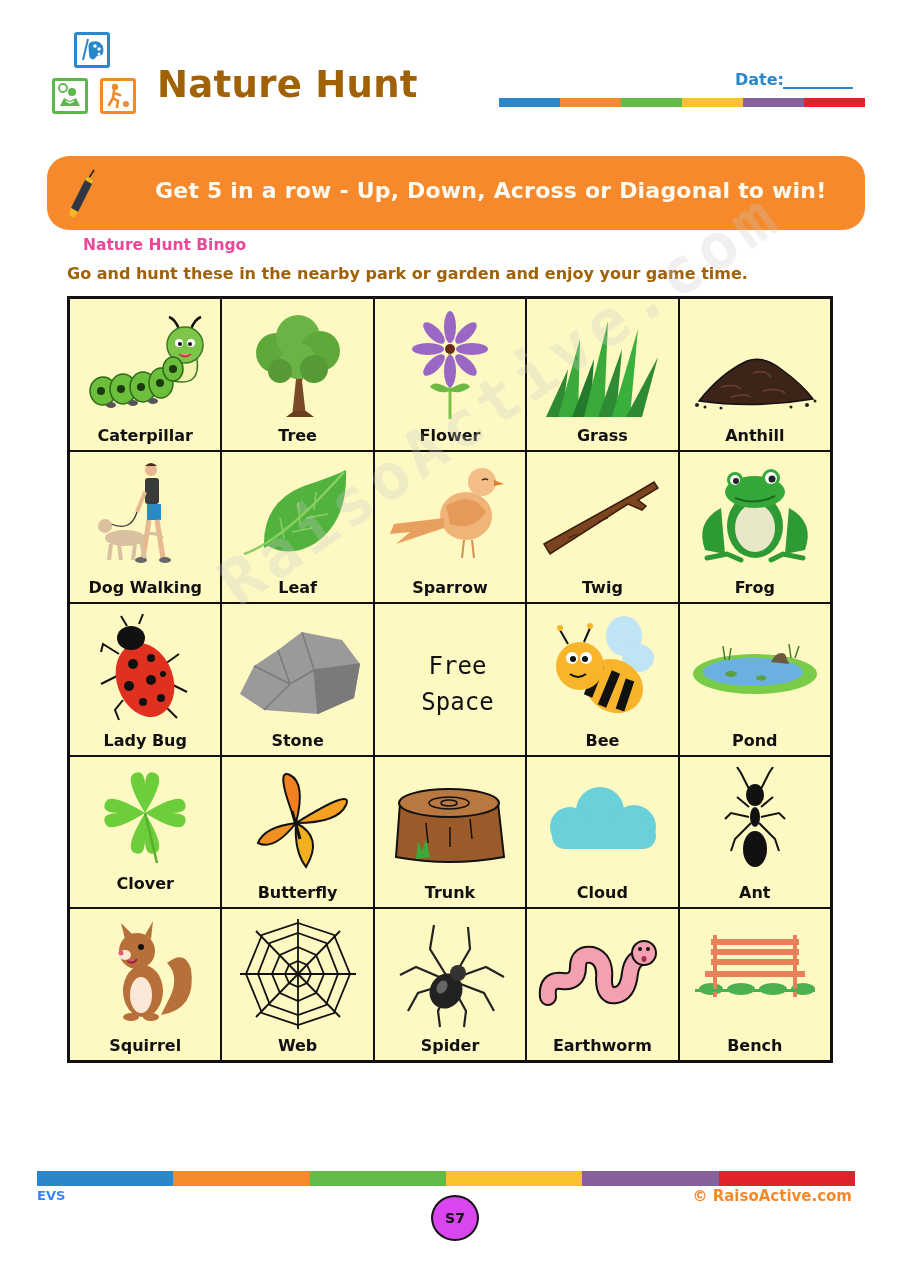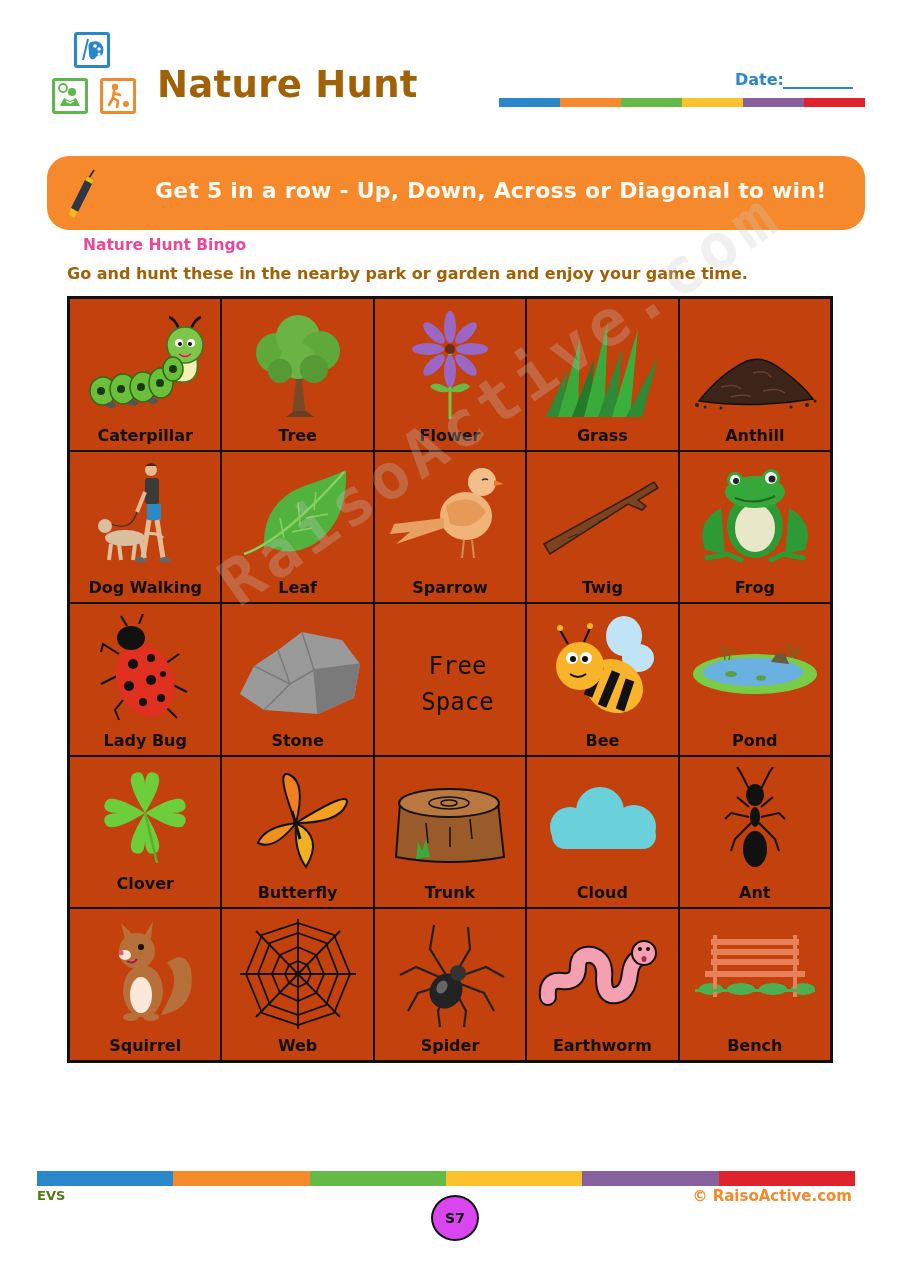--- a/index.html
+++ b/index.html
@@ -23,29 +23,29 @@
   .bottom-stripe { left: 37px; top: 1171px; width: 818px; height: 15px; }
 
   .banner { position: absolute; left: 47px; top: 156px; width: 818px; height: 74px; background: #f5892c; border-radius: 22px; display: flex; align-items: center; }
   .banner-pen { position: absolute; left: 20px; top: 12px; width: 30px; height: 52px; }
   .banner-text { position: absolute; left: 108px; top: 22px; font-size: 22px; font-weight: bold; color: #fffaf0; letter-spacing: 0.2px; }
 
   .subhead { position: absolute; left: 83px; top: 236px; font-size: 15.5px; font-weight: bold; color: #ec4899; }
   .instructions { position: absolute; left: 67px; top: 264px; font-size: 16px; font-weight: bold; color: #a16207; }
 
   .grid { position: absolute; left: 67px; top: 296px; width: 766px; height: 767px; border: 2px solid #111; display: grid; grid-template-columns: repeat(5, 1fr); grid-template-rows: repeat(5, 1fr); }
-  .cell { border: 1.5px solid #111; position: relative; background: #c2410c; overflow: hidden; }
+  .cell { border: 1.5px solid #111; position: relative; background: #fef9c3; overflow: hidden; }
   .cell svg { position: absolute; left: 50%; top: 10px; transform: translateX(-50%); width: 128px; height: 110px; }
   .cell-label { position: absolute; left: 0; right: 0; bottom: 5px; text-align: center; font-size: 16px; font-weight: bold; color: #111; }
   .free { position: absolute; left: 0; right: 0; top: 44px; text-align: center; font-family: "DejaVu Sans Mono", monospace; font-size: 24px; line-height: 36px; color: #111; padding-left: 15px; }
 
   .watermark { position: absolute; left: 205px; top: 560px; font-family: "DejaVu Sans Mono", monospace; font-size: 64px; font-weight: bold; color: rgba(200,200,200,0.28); transform: rotate(-35deg); transform-origin: left top; white-space: nowrap; pointer-events: none; letter-spacing: 6px; }
 
   .page-num { position: absolute; left: 431px; top: 1195px; width: 48px; height: 46px; border: 2.5px solid #111; border-radius: 50%; background: #d946ef; display: flex; align-items: center; justify-content: center; font-size: 14px; font-weight: bold; }
-  .footer-left { position: absolute; left: 37px; top: 1188px; font-size: 13px; font-weight: bold; color: #4d7c0f; }
+  .footer-left { position: absolute; left: 37px; top: 1188px; font-size: 13px; font-weight: bold; color: #3b82f6; }
   .footer-right { position: absolute; right: 48px; top: 1187px; font-size: 15px; font-weight: bold; color: #f5892c; }
 </style>
 </head>
 <body>
 
 <div class="logo">
   <div class="logo-box blue">
     <svg width="28" height="28" viewBox="0 0 28 28">
         <line x1="5" y1="24" x2="10" y2="3" stroke="#2a87c9" stroke-width="2"></line>
         <path d="M13 6 C22 3 27 10 25 17 C24 21 20 18 18 21 C16 25 11 24 11 18 C11 12 9 8 13 6Z" fill="#2a87c9"></path>

